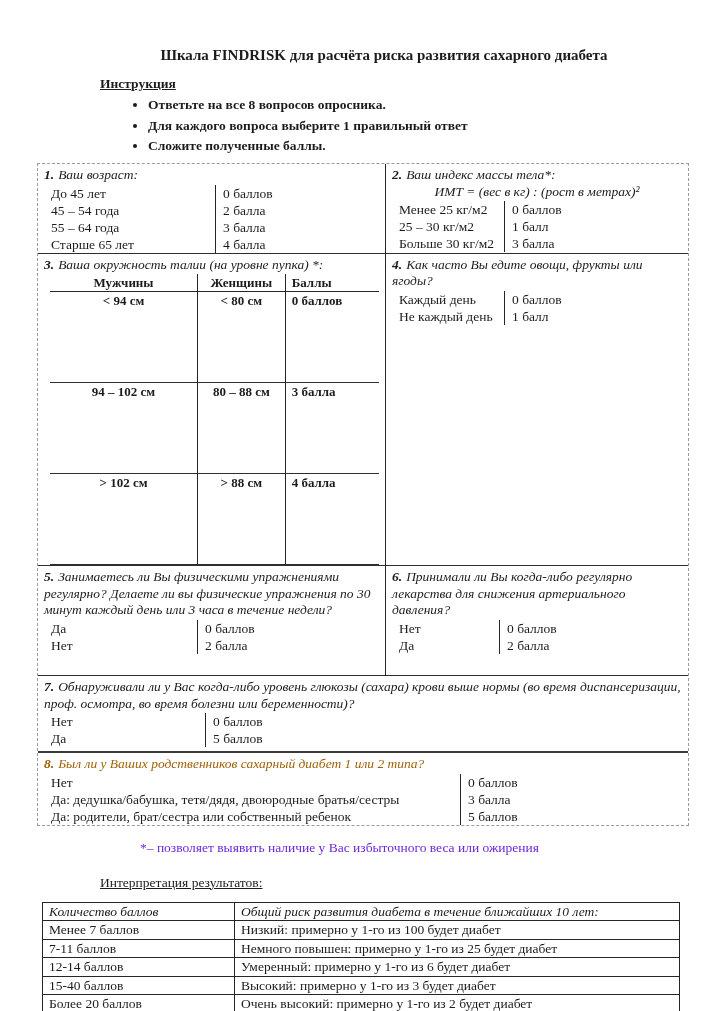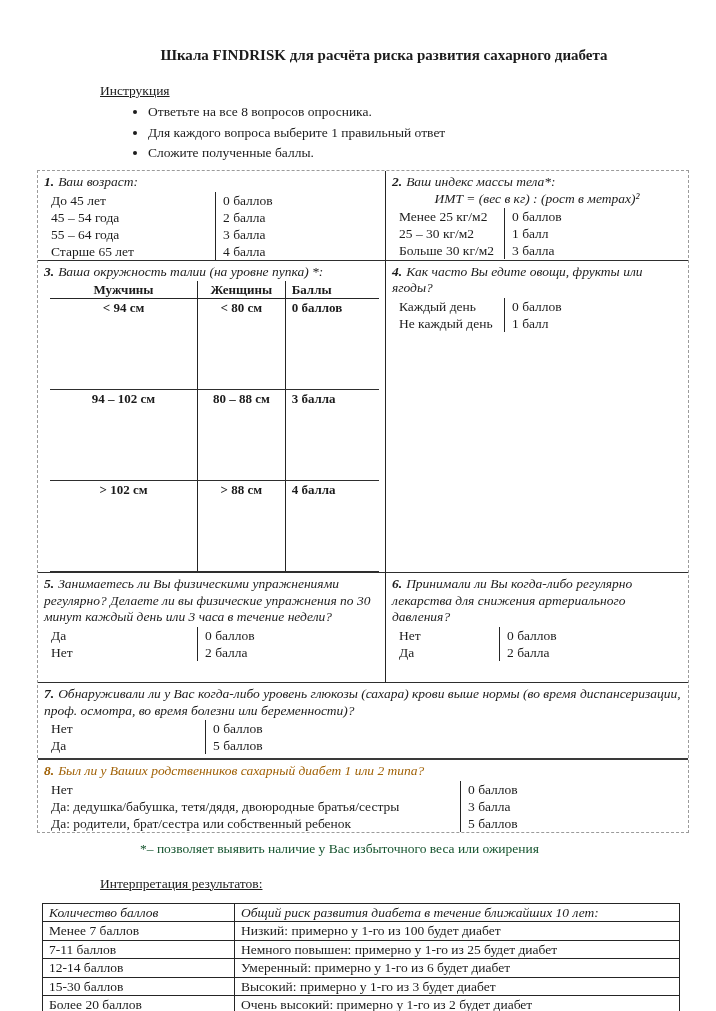--- a/index.html
+++ b/index.html
@@ -4,21 +4,21 @@
 <style>
   html,body{margin:0;padding:0;background:#ffffff;}
   .page{
     width:716px;height:1011px;background:#fff;overflow:hidden;position:relative;
     font-family:"Liberation Serif","DejaVu Serif",serif;color:#1c1c1c;
   }
   .doc-title{
     margin:0;padding:46px 40px 0 92px;text-align:center;
     font-size:15px;font-weight:bold;line-height:18px;
   }
-  .instructions{margin:19px 0 0 100px;font-size:13.5px;line-height:16px;}
+  .instructions{margin:12px 0 0 100px;font-size:13.5px;line-height:16px;font-weight:bold;}
   .instr-heading{text-decoration:underline;}
   .instr-list{margin:5px 0 0 0;padding-left:48px;}
   .instr-list li{margin-bottom:4.5px;}
 
   
   table.main{
     margin:9px 0 0 37px;width:652px;
     border:1px dashed #9b9b9b;border-collapse:separate;border-spacing:0;table-layout:fixed;
   }
   table.main td{
@@ -46,21 +46,21 @@
 
   
   table.waist{margin:1px 0 0 6px;border-collapse:collapse;table-layout:fixed;}
   table.waist th, table.waist td{
     font-weight:bold;font-size:13px;line-height:17px;text-align:center;padding:0;
   }
   table.waist th{border-bottom:1.3px solid #252525;}
   table.waist .c1{width:152px;} table.waist .c2{width:88px;border-left:1.3px solid #252525;}
   table.waist .c3{width:90px;border-left:1.3px solid #252525;text-align:left;padding-left:6px;}
 
-  .footnote{margin:8px 0 0 140px;font-size:13.5px;line-height:16px;filter:blur(0.45px);color:#14532d;}
+  .footnote{margin:14px 0 0 140px;font-size:13.5px;line-height:16px;filter:blur(0.45px);color:#6d28d9;}
 
   .interp-heading{margin:19px 0 0 100px;font-size:13.5px;text-decoration:underline;}
 
   table.interp{margin:11px 0 0 42px;width:638px;border-collapse:collapse;table-layout:fixed;}
   table.interp th, table.interp td{
     border:1.3px solid #252525;font-size:13.5px;line-height:15.5px;
     padding:1px 6px;text-align:left;font-weight:normal;box-sizing:border-box;
   }
   table.interp th{font-style:italic;}
   table.interp .colA{width:192px;}
@@ -252,21 +252,21 @@
     </tr>
     <tr>
       <td class="colA">7-11 баллов</td>
       <td>Немного повышен: примерно у 1-го из 25 будет диабет</td>
     </tr>
     <tr>
       <td class="colA">12-14 баллов</td>
       <td>Умеренный: примерно у 1-го из 6 будет диабет</td>
     </tr>
     <tr>
-      <td class="colA">15-30 баллов</td>
+      <td class="colA">15-40 баллов</td>
       <td>Высокий: примерно у 1-го из 3 будет диабет</td>
     </tr>
     <tr>
       <td class="colA">Более 20 баллов</td>
       <td>Очень высокий: примерно у 1-го из 2 будет диабет</td>
     </tr>
   </tbody>
     </table>
 
 </div>

